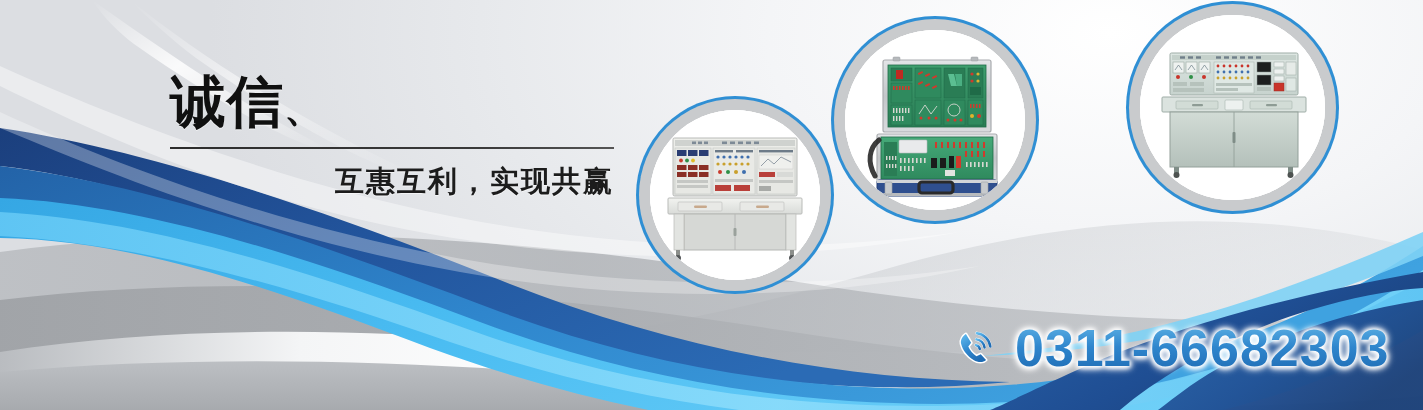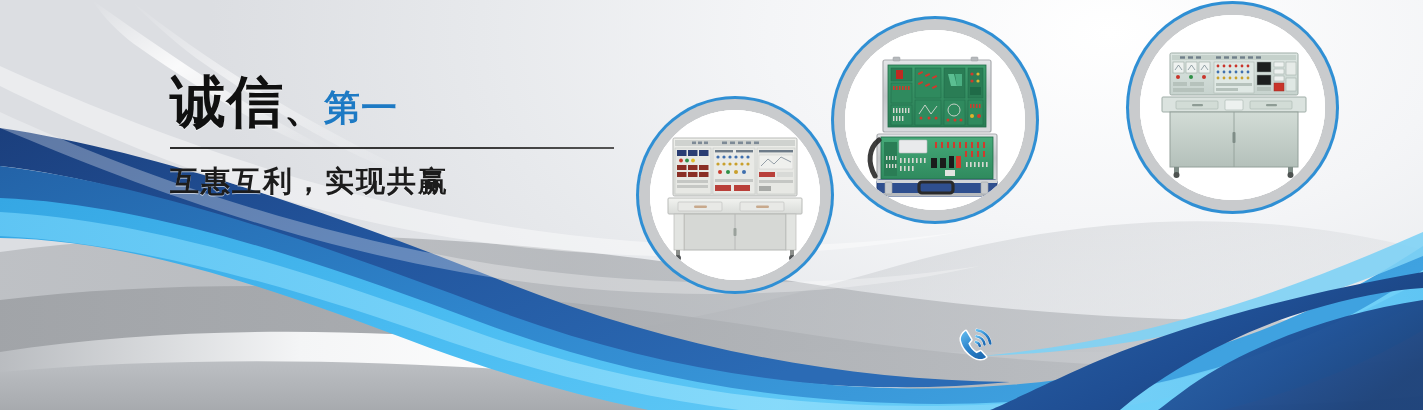--- a/index.html
+++ b/index.html
@@ -59,21 +59,21 @@
   }
   .rule {
     margin-top:9px;
     width:444px;
     height:2px;
     background:linear-gradient(90deg,#2c2c2c 0%,#3a3a3a 70%,#555 100%);
   }
   .subline {
     margin-top:13px;
     width:444px;
-    text-align:left;
+    text-align:right;
     font-size:29px;
     font-weight:bold;
     color:#1c1c1c;
     letter-spacing:2px;
     white-space:nowrap;
     text-shadow:0 1px 0 rgba(255,255,255,.6);
   }
 
   
   .pcircle {
@@ -217,21 +217,20 @@
       <path d="M130,0 C208,62 310,126 420,176 C392,178 292,126 196,58 C172,40 150,20 130,0 Z" fill="url(#gWhiteStreak)" opacity=".55"></path>
       <path d="M0,66 C120,120 280,182 450,216 C620,250 800,254 960,232 C800,262 610,266 430,234 C250,202 110,140 0,86 Z" fill="#ffffff" opacity=".42"></path>
       <path d="M0,112 C130,172 300,232 480,262 C650,290 830,288 980,266 C830,300 640,304 460,272 C270,238 120,178 0,128 Z" fill="#ffffff" opacity=".3"></path>
     </svg>
   </div>
 
   <div class="slogan-block">
     <div class="headline">
       <span class="hl-big">诚信</span>
       <span class="hl-sep">、</span>
-      <span class="hl-sm">第一</span>
     </div>
     <div class="rule"></div>
     <div class="subline">互惠互利，实现共赢</div>
   </div>
 
   <div class="pcircle" style="left:650px;top:110px;width:170px;height:170px;">
     <div class="shot">
       <svg width="170" height="170" viewBox="0 0 170 170" xmlns="http://www.w3.org/2000/svg">
         <defs>
           <linearGradient id="c1panel" x1="0" y1="0" x2="0" y2="1">
@@ -623,15 +622,16 @@
         <g fill="url(#pg)" stroke="none">
           <path d="M14.5,9.5 C11.5,11.5 8.5,15.5 9.5,19.5 C11,26 16,32.5 22.5,36.5 C27,39.3 32.5,39.5 35.5,36.5 L30,30.5 L25.5,32.5 C22,30.5 18.5,26.5 17,22.5 L20,18.5 Z"></path>
         </g>
         <g fill="none" stroke="url(#pg)" stroke-width="2.6" stroke-linecap="round">
           <path d="M26,8.5 C33.5,9.5 39,15 40,22.5"></path>
           <path d="M25.5,15 C30,15.8 33.2,19 34,23.5"></path>
           <path d="M25,21 C27,21.4 28.6,23 29,25"></path>
         </g>
       </svg>
     </span>
+    <span class="phone-num">0311-66682303</span>
   </div>
 
 </div>
 
 </body></html>

